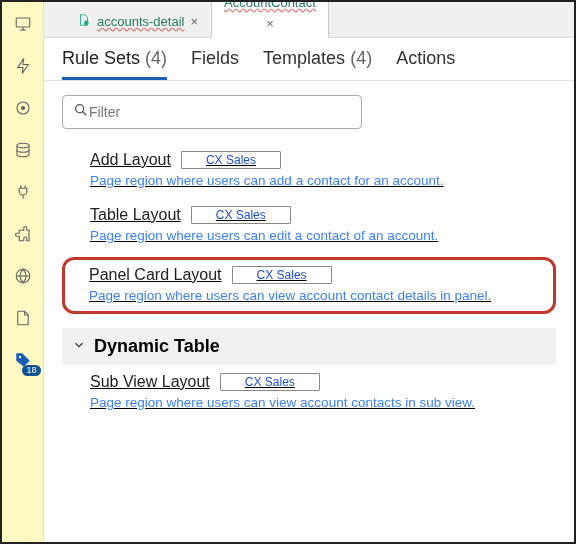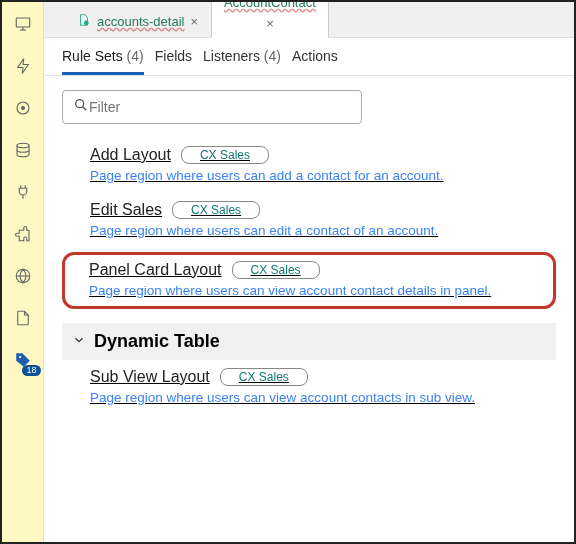--- a/index.html
+++ b/index.html
@@ -8,34 +8,34 @@
 .sidebar-item { width: 24px; height: 24px; display: flex; align-items: center; justify-content: center; color: #555; cursor: pointer; position: relative; }
 .sidebar-item svg { width: 18px; height: 18px; stroke: #666; fill: none; stroke-width: 1.5; }
 .badge { position: absolute; bottom: -4px; right: -6px; background: #0b5394; color: #fff; font-size: 9px; border-radius: 8px; padding: 1px 4px; line-height: 1; }
 .main { flex: 1; display: flex; flex-direction: column; overflow: hidden; }
 .tabs-bar { display: flex; background: #f0f0f0; border-bottom: 1px solid #ddd; height: 36px; align-items: flex-end; padding-left: 20px; }
 .tab { display: flex; align-items: center; padding: 6px 12px; gap: 6px; font-size: 13px; color: #444; cursor: pointer; border: 1px solid transparent; }
 .tab.active { background: #fff; border: 1px solid #ccc; border-bottom-color: #fff; margin-bottom: -1px; flex-direction: column; }
 .tab-icon svg { width: 14px; height: 14px; }
 .tab-label { color: #247a5e; text-decoration: underline wavy rgba(200,60,60,.6); text-decoration-skip-ink: none; }
 .tab-close { color: #666; font-size: 13px; }
-.subtabs { display: flex; gap: 11px; padding: 10px 18px 0 18px; border-bottom: 1px solid #e0e0e0; font-size: 14px; color: #333; }
+.subtabs { display: flex; gap: 24px; padding: 10px 18px 0 18px; border-bottom: 1px solid #e0e0e0; font-size: 18px; color: #333; }
 .subtab { padding-bottom: 8px; cursor: pointer; white-space: nowrap; }
 .subtab.active { border-bottom: 3px solid #1a5fb4; font-weight: 500; color: #222; }
 .subtab .count { color: #666; }
 .content { padding: 14px 18px; overflow-y: auto; flex: 1; }
 .filter-box { display: flex; align-items: center; border: 1px solid #aaa; border-radius: 4px; padding: 6px 10px; width: 300px; margin-bottom: 14px; }
 .filter-box svg { width: 16px; height: 16px; stroke: #555; fill: none; stroke-width: 2; }
 .filter-box input { border: none; outline: none; font-size: 14px; flex: 1; }
 .section-header { display: flex; align-items: center; background: #f1f1f1; padding: 8px 10px; font-size: 18px; font-weight: 700; gap: 8px; cursor: pointer; }
 .chevron svg { width: 14px; height: 14px; stroke: #333; fill: none; stroke-width: 2; }
 .item { padding: 8px 10px 10px 28px; text-decoration: underline; }
 .item-title-row { display: flex; align-items: center; gap: 10px; margin-bottom: 4px; }
 .item-title { font-size: 16px; color: #222; }
-.pill { border: 1px solid #888; border-radius: 8px; padding: 1px 18px; font-size: 12px; color: #0f766e; background: #fff; }
+.pill { border: 1px solid #888; border-radius: 1px; padding: 1px 24px; font-size: 12px; color: #1d4ed8; background: #fff; }
 .item-desc { font-size: 13.5px; color: #3b82f6; }
 .highlighted { border: 3px solid #c0392b; border-radius: 12px; padding: 6px 8px 8px 24px; margin: 4px 0; }
 .divider { height: 10px; }
 </style>
 </head>
 <body>
 
 <div class="sidebar">
   <div class="sidebar-item">
       <svg viewBox="0 0 24 24">
@@ -110,21 +110,21 @@
             <circle cx="17" cy="18" r="4" fill="#2a8"></circle>
           </svg></span>
       <span class="tab-label">AccountContact</span>
       <span class="tab-close">×</span>
     </div>
   </div>
 
   <div class="subtabs">
     <div class="subtab active"><span>Rule Sets</span> <span class="count">(4)</span></div>
     <div class="subtab">Fields</div>
-    <div class="subtab"><span>Listeners</span> <span class="count">(4)</span></div>
+    <div class="subtab"><span>Templates</span> <span class="count">(4)</span></div>
     <div class="subtab">Actions</div>
   </div>
 
   <div class="content">
     <div class="filter-box">
       <span><svg viewBox="0 0 24 24">
             <circle cx="10" cy="10" r="6"></circle>
             <line x1="20" y1="20" x2="14.5" y2="14.5"></line>
           </svg></span>
       <input type="text" placeholder="Filter" style="">
@@ -134,21 +134,21 @@
     <div class="item">
       <div class="item-title-row">
         <span class="item-title">Add Layout</span>
         <span class="pill">CX Sales</span>
       </div>
       <div class="item-desc">Page region where users can add a contact for an account.</div>
     </div>
 
     <div class="item">
       <div class="item-title-row">
-        <span class="item-title">Edit Sales</span>
+        <span class="item-title">Table Layout</span>
         <span class="pill">CX Sales</span>
       </div>
       <div class="item-desc">Page region where users can edit a contact of an account.</div>
     </div>
 
     <div class="item highlighted">
       <div class="item-title-row">
         <span class="item-title">Panel Card Layout</span>
         <span class="pill">CX Sales</span>
       </div>

